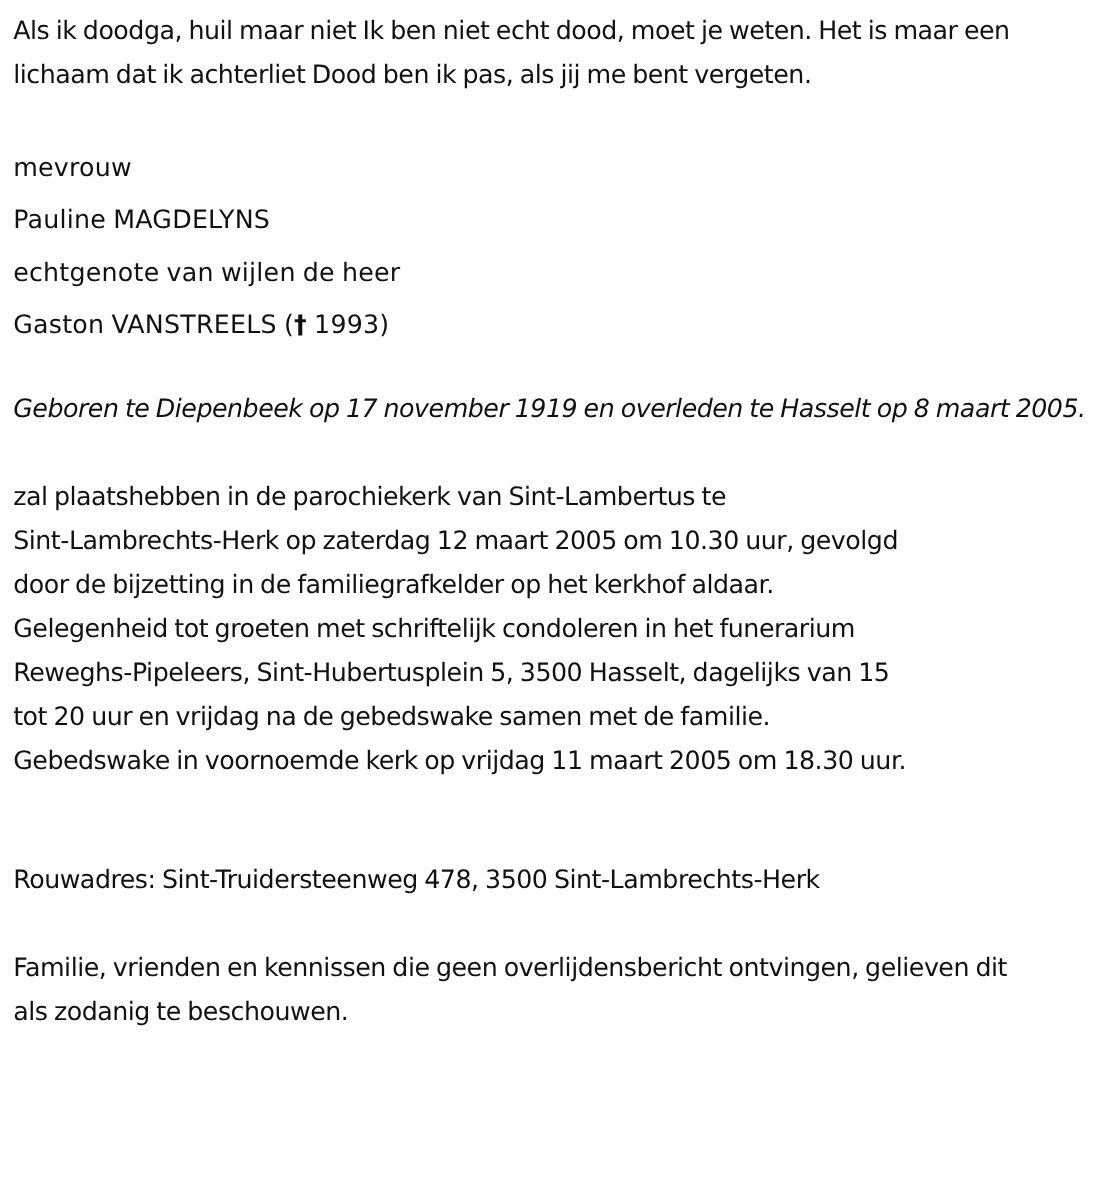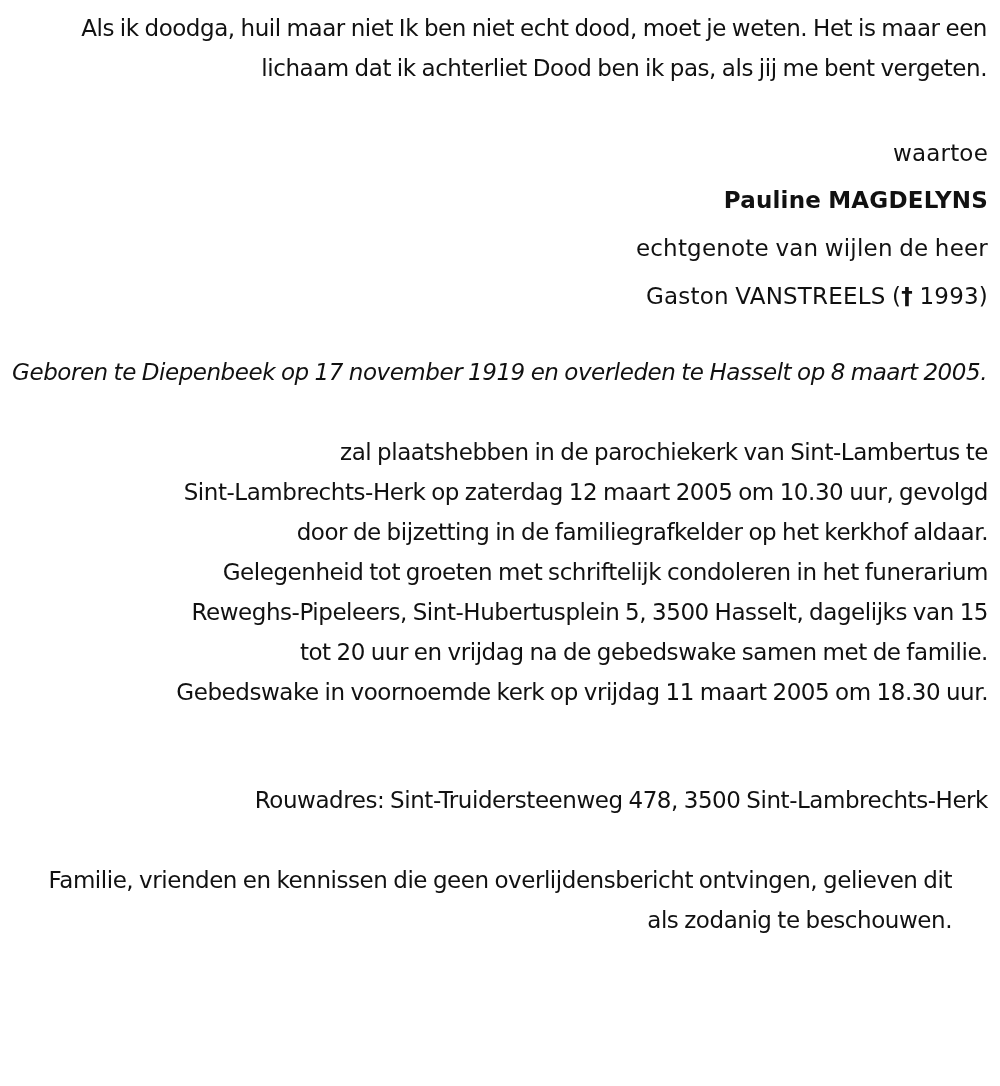--- a/index.html
+++ b/index.html
@@ -3,37 +3,37 @@
 <meta charset="utf-8">
 <style>
   html, body { margin: 0; padding: 0; background: #ffffff; }
   body {
     width: 1000px; height: 1086px; overflow: hidden;
     font-family: "DejaVu Sans", sans-serif;
     color: #111111;
     font-size: 23px;
   }
   .doc { padding: 8px 12px 0 12px; }
-  p { margin: 0; line-height: 40px; letter-spacing: -0.45px; word-spacing: -1px; text-align: right; }
+  p { margin: 0; line-height: 40px; letter-spacing: -0.45px; word-spacing: -1px; }
   .gap { height: 40px; }
   .nb { line-height: 48px; letter-spacing: 0.2px; }
   .nb.first { margin-top: 2px; line-height: 46px; }
-  .bold { font-weight: bold; }
+  .bold { font-weight: normal; }
   .cross { font-weight: bold; }
 </style>
 </head>
 <body>
 
 <div class="doc">
 
   <p style="width:975px;">Als ik doodga, huil maar niet Ik ben niet echt dood, moet je weten. Het is maar een lichaam dat ik achterliet Dood ben ik pas, als jij me bent vergeten.</p>
 
   <div class="gap"></div>
 
-  <p class="nb first">waartoe</p>
+  <p class="nb first">mevrouw</p>
   <p class="nb bold">Pauline MAGDELYNS</p>
   <p class="nb">echtgenote van wijlen de heer</p>
   <p class="nb"><span>Gaston VANSTREELS</span> <span>(</span><span class="cross">†</span>&nbsp;<span>1993)</span></p>
 
   <div class="gap" style="height:32px;"></div>
 
   <p style="width:975px;font-style:italic;">Geboren te Diepenbeek op 17 november 1919 en overleden te Hasselt op 8 maart 2005.</p>
 
   <div class="gap"></div>
 

